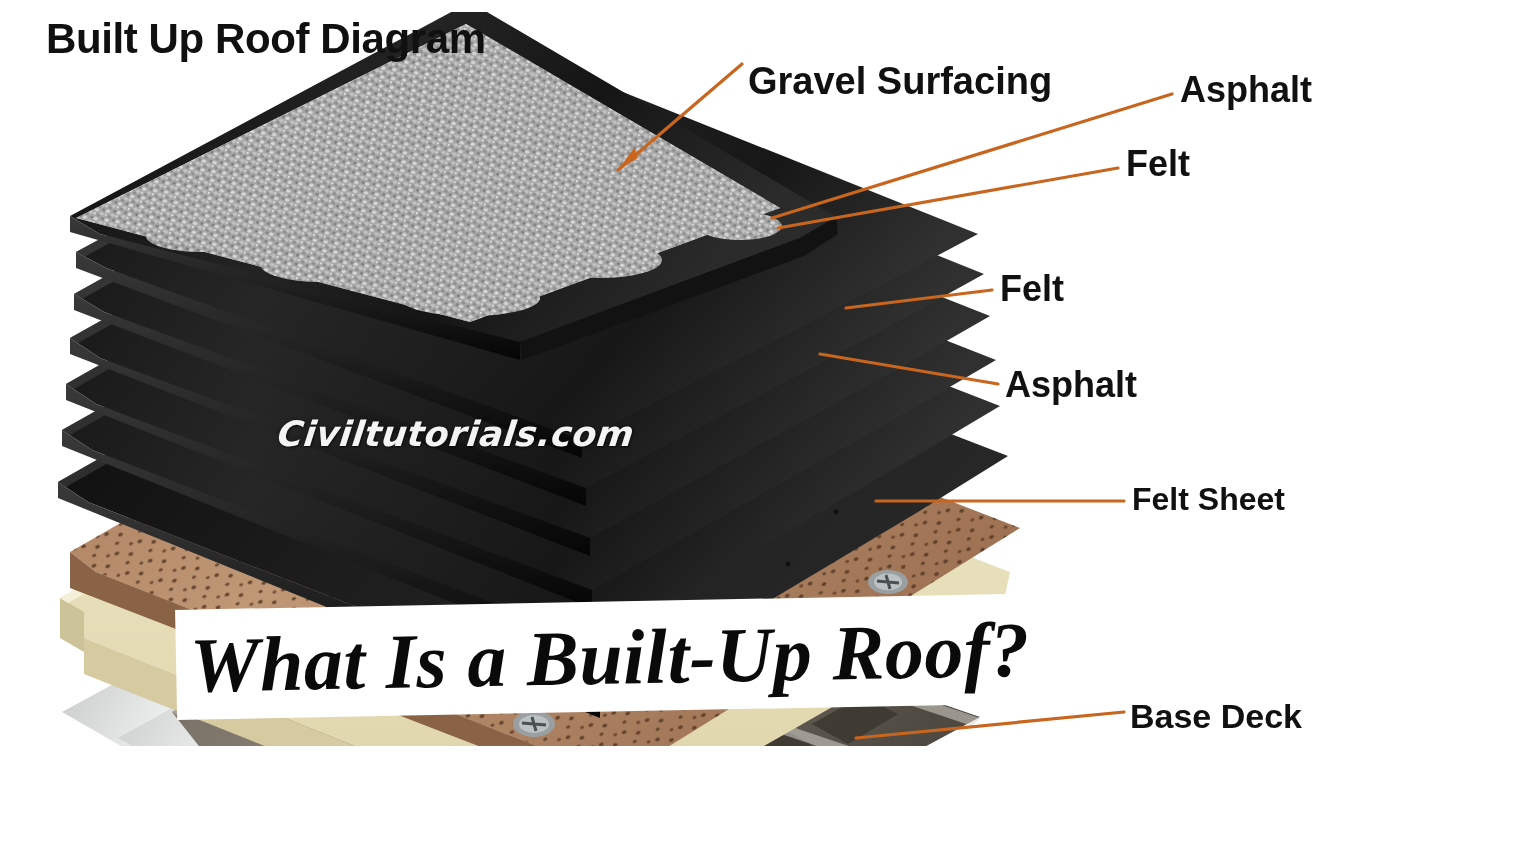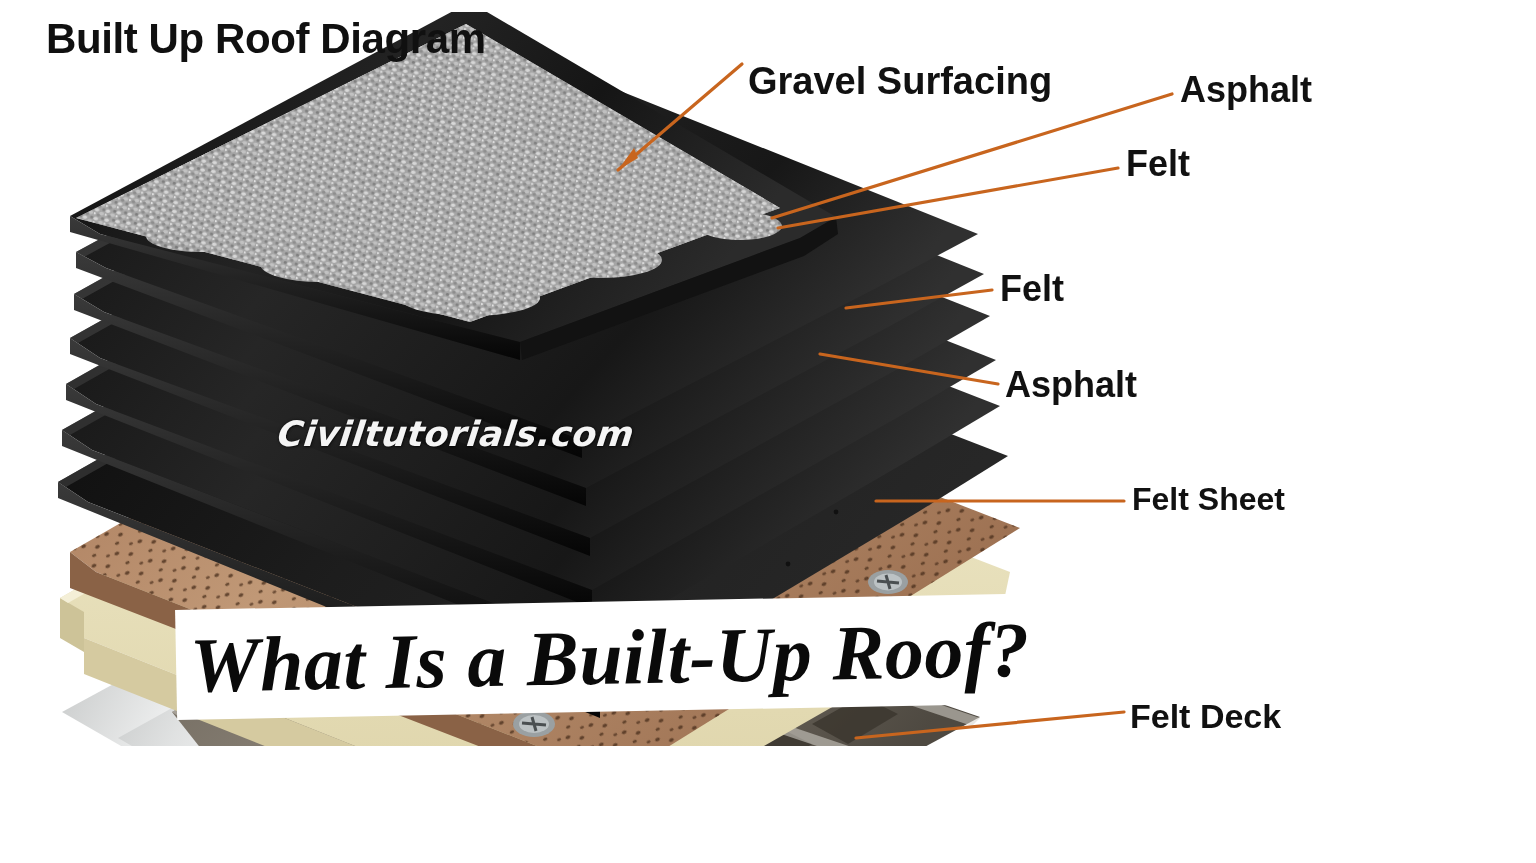--- a/index.html
+++ b/index.html
@@ -291,20 +291,20 @@
   </svg>
 
   <div id="page-title">Built Up Roof Diagram</div>
 
   <div class="callout cl-gravel">Gravel Surfacing</div>
   <div class="callout cl-asphalt1">Asphalt</div>
   <div class="callout cl-felt1">Felt</div>
   <div class="callout cl-felt2">Felt</div>
   <div class="callout cl-asphalt2">Asphalt</div>
   <div class="callout cl-base">Felt Sheet</div>
-  <div class="callout cl-deck">Felt Deck</div>
+  <div class="callout cl-deck">Base Deck</div>
 
   <div id="watermark">Civiltutorials.com</div>
 
   <div id="banner"></div>
   <div id="banner-text">What Is a Built-Up Roof?</div>
 
 </div>
 
 </body></html>

